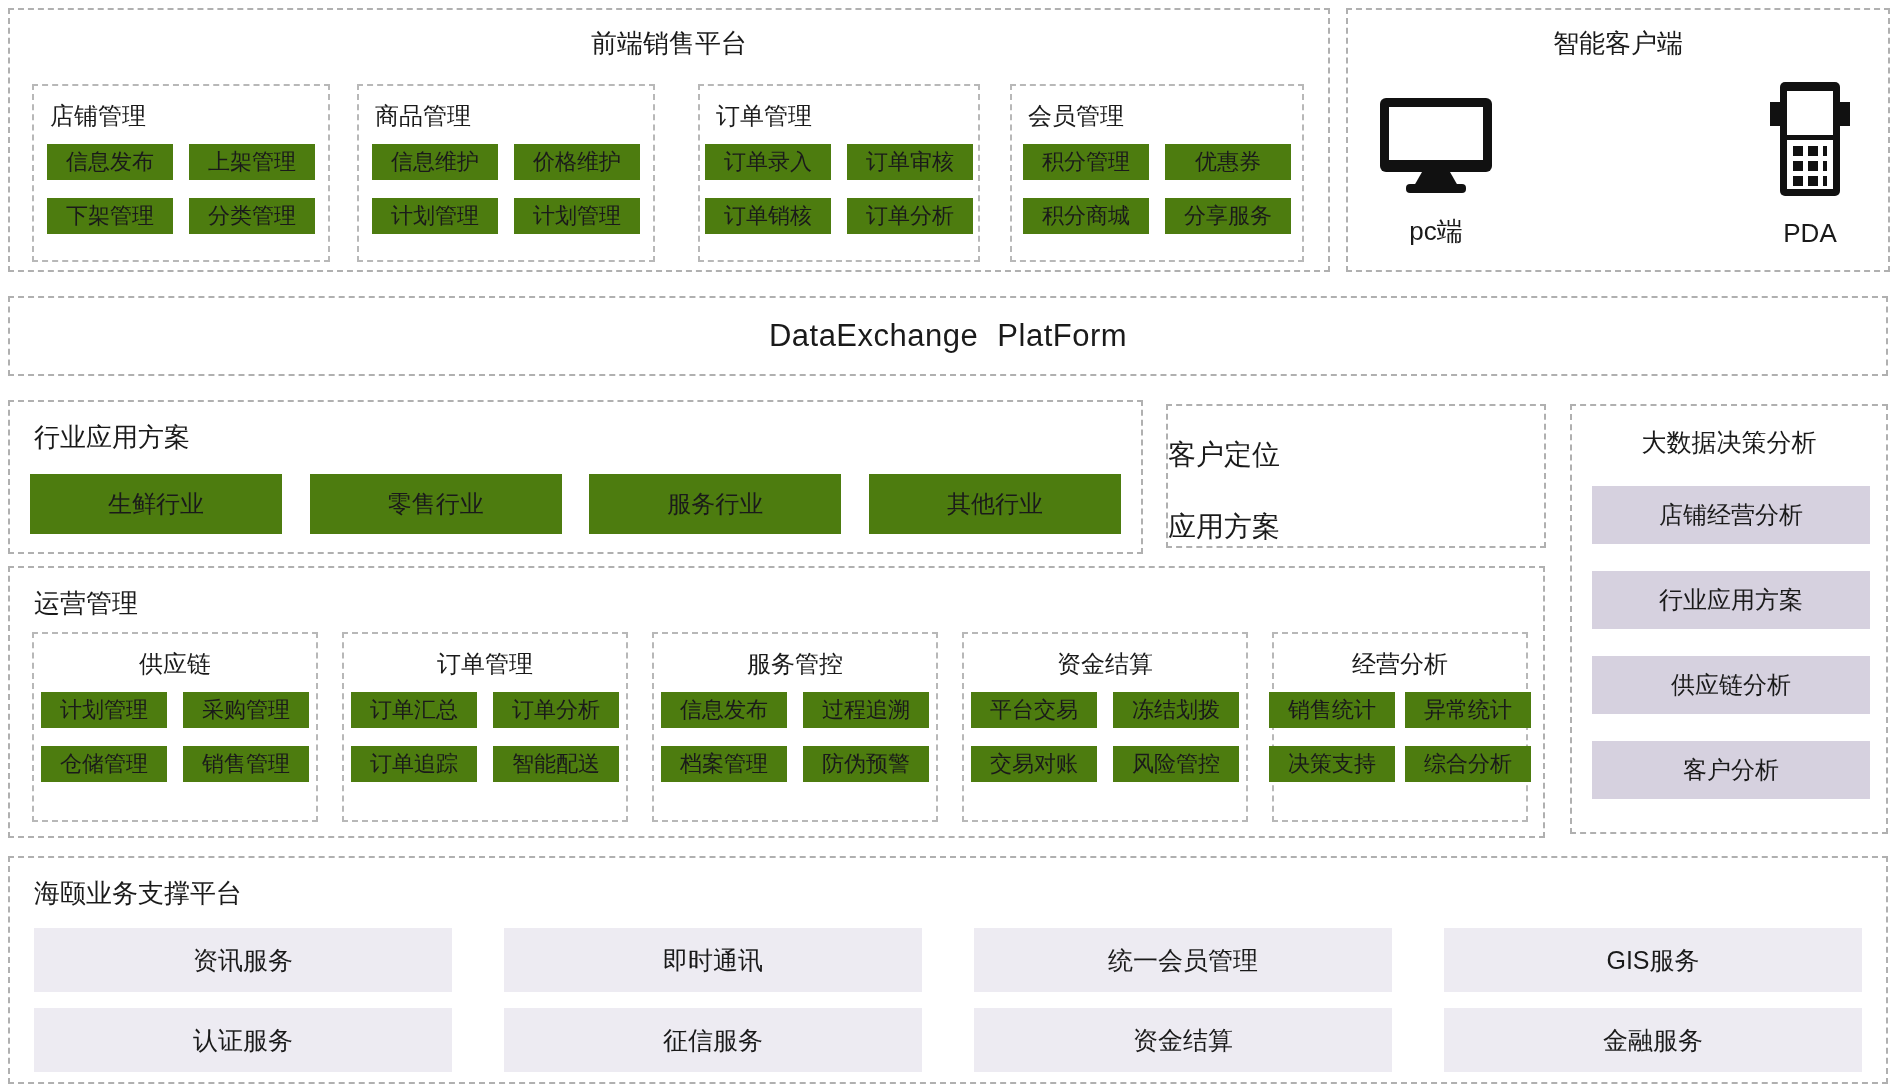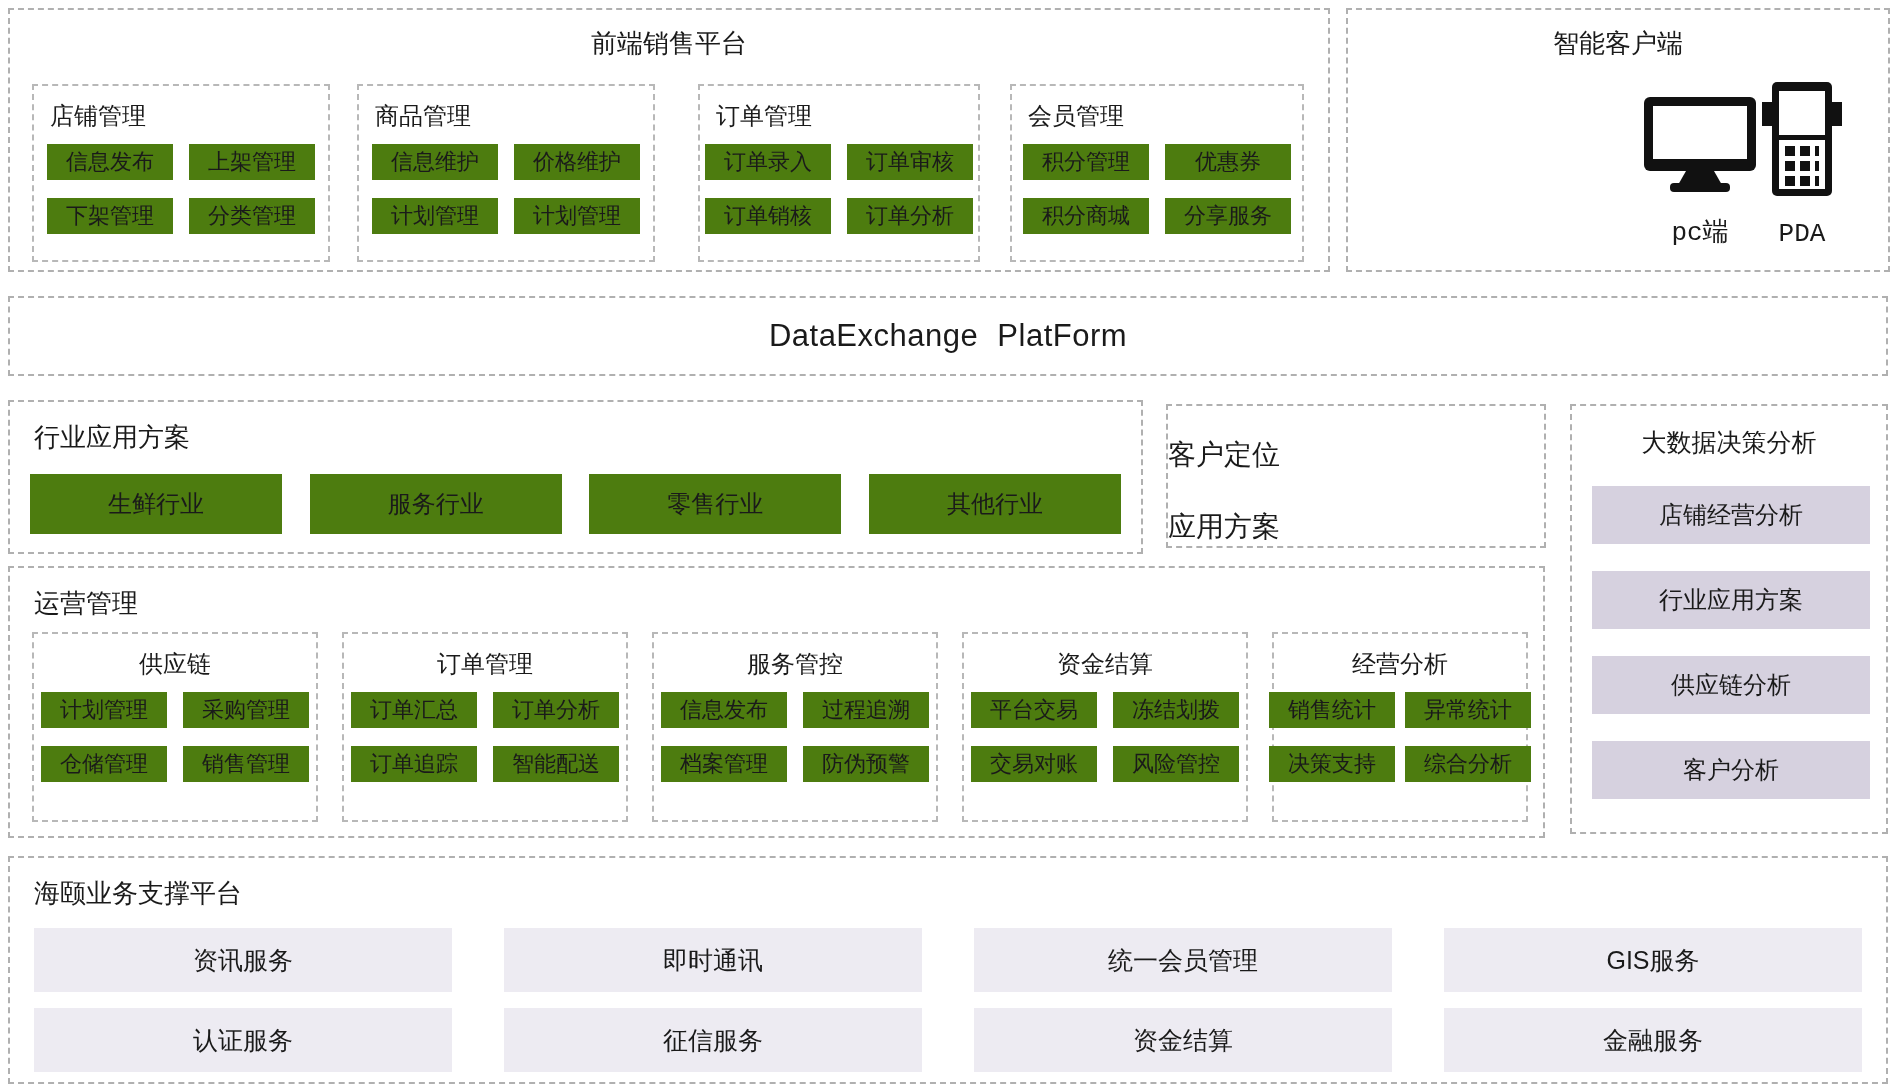--- a/index.html
+++ b/index.html
@@ -13,21 +13,21 @@
   .group-title { font-size:24px; padding:14px 0 10px 16px; }
   .group-title.centered { text-align:center; padding-left:0; }
   .chip-grid { display:grid; grid-template-columns:repeat(2, auto); gap:18px 16px; justify-content:center; padding:2px 8px; }
   .chip { background:#4d7c0f; width:126px; height:36px; display:flex; align-items:center; justify-content:center; font-size:22px; white-space:nowrap; }
   .industry-row { position:absolute; left:0; right:0; top:72px; display:flex; justify-content:space-between; padding:0 20px; }
   .industry-item { background:#4d7c0f; width:252px; height:60px; display:flex; align-items:center; justify-content:center; font-size:24px; }
   .bigdata-item { position:absolute; left:20px; width:278px; height:58px; background:#d6d1df; display:flex; align-items:center; justify-content:center; font-size:24px; }
   .support-grid { position:absolute; left:24px; right:24px; top:70px; display:grid; grid-template-columns:repeat(4, 1fr); gap:16px 52px; }
   .support-item { background:#edebf2; height:64px; display:flex; align-items:center; justify-content:center; font-size:25px; }
   .exchange-text { width:100%; height:100%; display:flex; align-items:center; justify-content:center; font-size:31px; word-spacing:10px; letter-spacing:0.5px; }
-  .devices { position:absolute; left:0; right:12px; top:70px; display:flex; justify-content:flex-end; align-items:flex-end; padding:0 30px;font-family:Liberation Mono, monospace; }
+  .devices { position:absolute; left:0; right:4px; top:70px; display:flex; justify-content:space-between; align-items:flex-end; padding:0 30px; }
   .device { display:flex; flex-direction:column; align-items:center; gap:16px; }
   .device-label { font-size:26px; }
   .cp-line { text-align:left; font-size:28px; }
   .cp-line + .cp-line { margin-top:34px; }
 </style>
 </head>
 <body>
 
 <div class="stage">
 
@@ -114,22 +114,22 @@
   </div>
 
   <div class="box" style="left:8px; top:296px; width:1880px; height:80px;">
     <div class="exchange-text">DataExchange PlatForm</div>
   </div>
 
   <div class="box" style="left:8px; top:400px; width:1135px; height:154px;">
     <div class="section-title title-left">行业应用方案</div>
     <div class="industry-row">
       <div class="industry-item">生鲜行业</div>
+      <div class="industry-item">零售行业</div>
       <div class="industry-item">服务行业</div>
-      <div class="industry-item">零售行业</div>
       <div class="industry-item">其他行业</div>
     </div>
   </div>
 
   <div class="box" style="left:1166px; top:404px; width:380px; height:144px; padding-top:30px;">
     <div class="cp-line">客户定位</div>
     <div class="cp-line">应用方案</div>
   </div>
 
   <div class="box" style="left:1570px; top:404px; width:318px; height:430px;">

